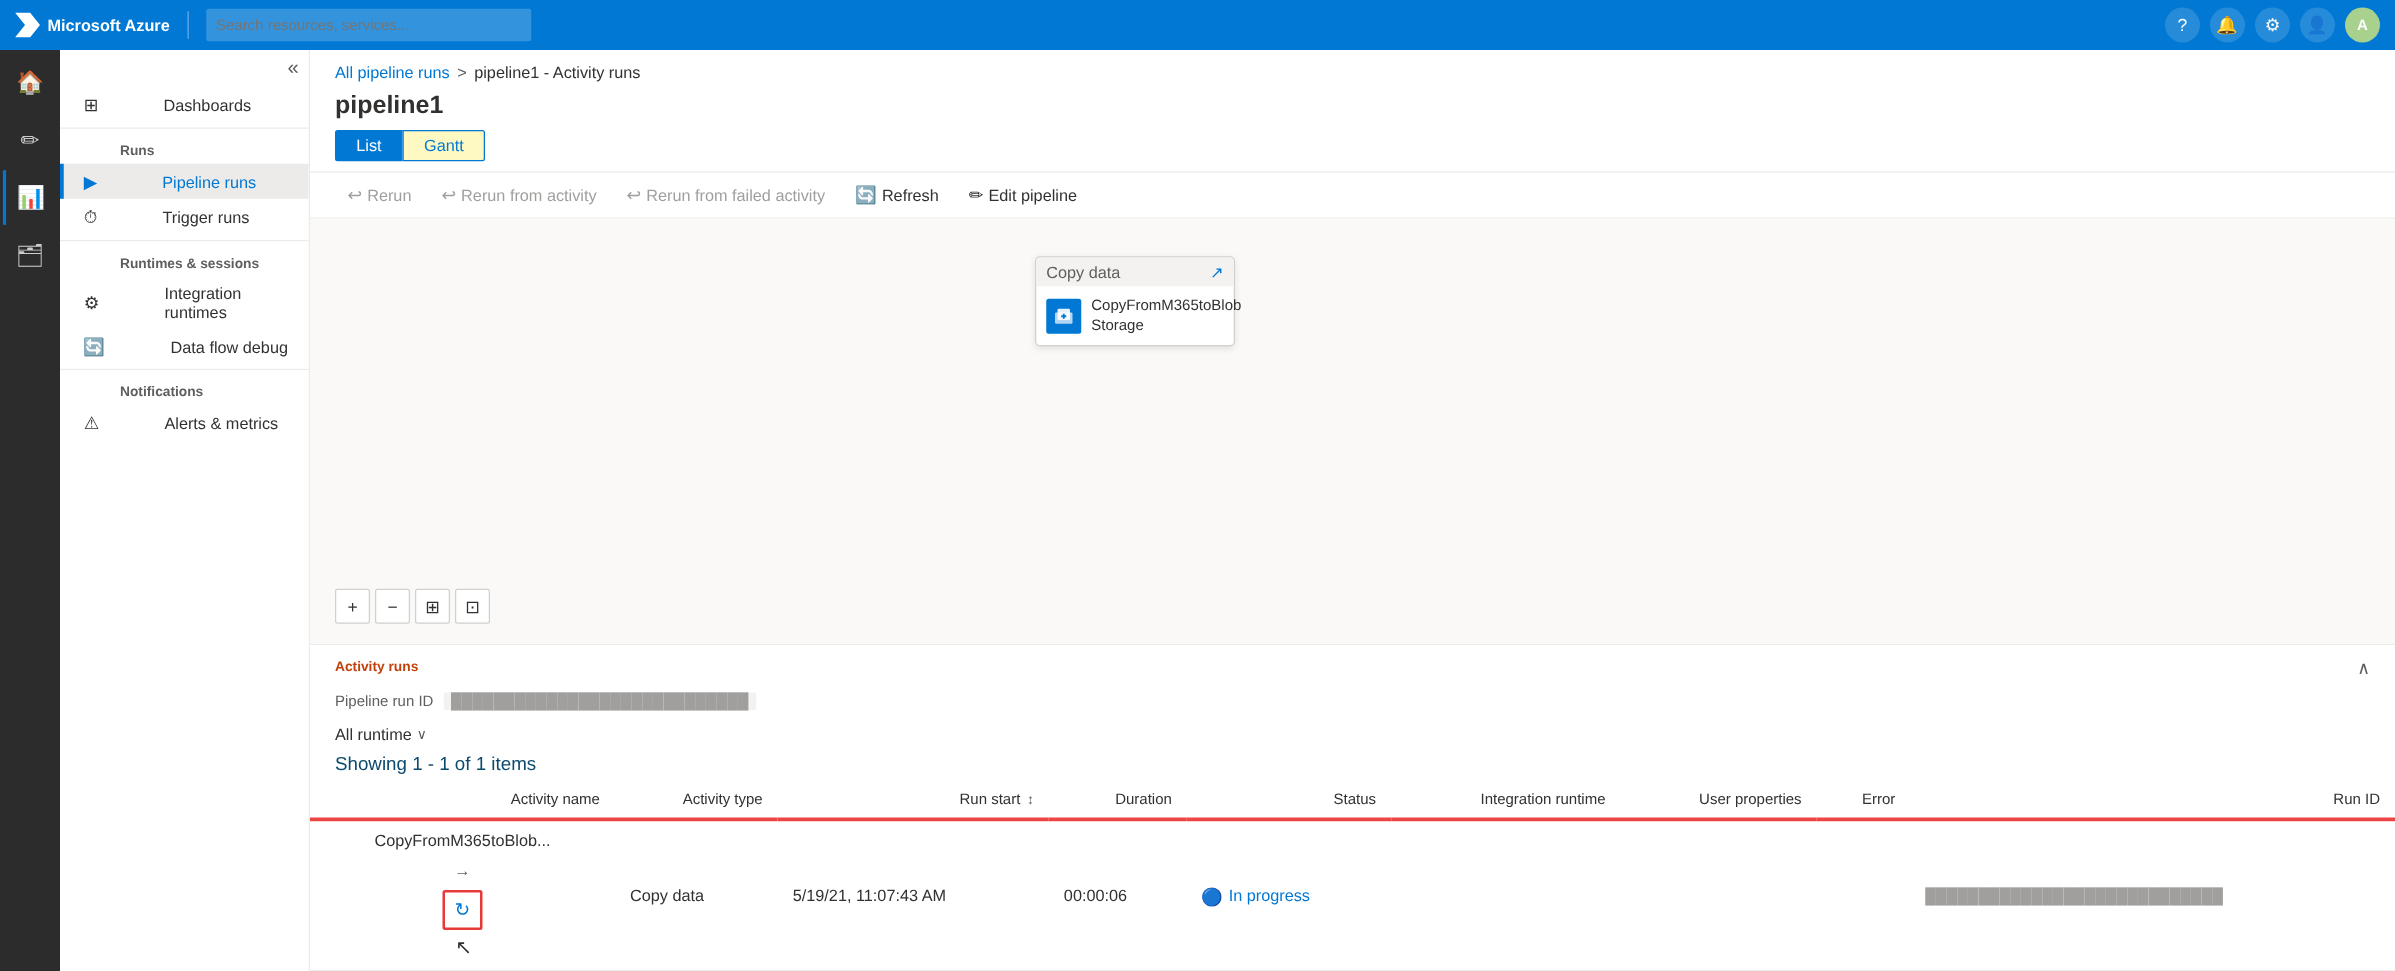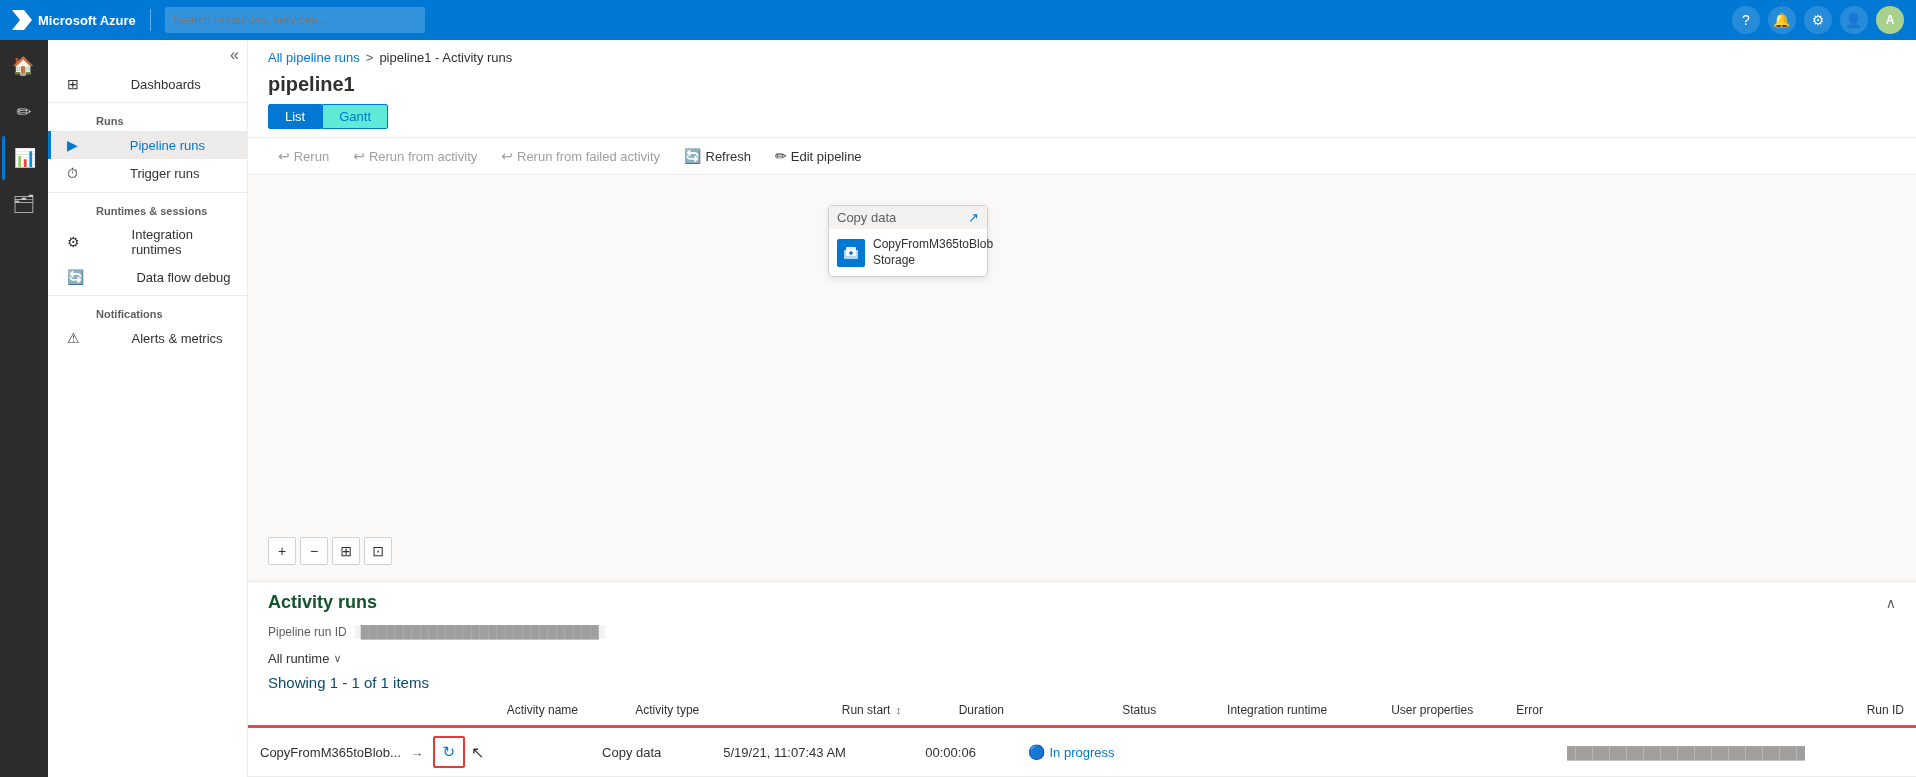--- a/index.html
+++ b/index.html
@@ -162,21 +162,21 @@
     
     .view-toggle {
       display: flex;
       padding: 0 20px 8px;
       gap: 0;
       flex-shrink: 0;
     }
     .view-btn {
       padding: 4px 16px;
       border: 1px solid #0078d4;
-      background: #5eead4;
+      background: #fef9c3;
       color: #0078d4;
       cursor: pointer;
       font-size: 13px;
     }
     .view-btn.active { background: #0078d4; color: #fff; }
     .view-btn:first-child { border-radius: 2px 0 0 2px; }
     .view-btn:last-child { border-radius: 0 2px 2px 0; }
 
     
     .toolbar {
@@ -276,23 +276,23 @@
       background: #fff;
       flex-shrink: 0;
     }
     .activity-header {
       display: flex;
       align-items: center;
       padding: 10px 20px;
       justify-content: space-between;
     }
     .activity-title {
-      font-size: 18px;
+      font-size: 11px;
       font-weight: 600;
-      color: #14532d;
+      color: #c2410c;
     }
     .activity-collapse-btn {
       cursor: pointer;
       font-size: 14px;
       color: #605e5c;
     }
     .pipeline-run-row {
       display: flex;
       align-items: center;
       gap: 8px;
@@ -352,20 +352,21 @@
       display: inline-flex;
       align-items: center;
       gap: 4px;
       color: #0078d4;
     }
     .status-icon { font-size: 14px; }
     .activity-name-cell {
       display: flex;
       align-items: center;
       gap: 4px;
+      flex-direction: column;
     }
     .action-icon-btn {
       width: 24px; height: 24px;
       border: none;
       background: transparent;
       cursor: pointer;
       color: #605e5c;
       display: inline-flex;
       align-items: center;
       justify-content: center;

